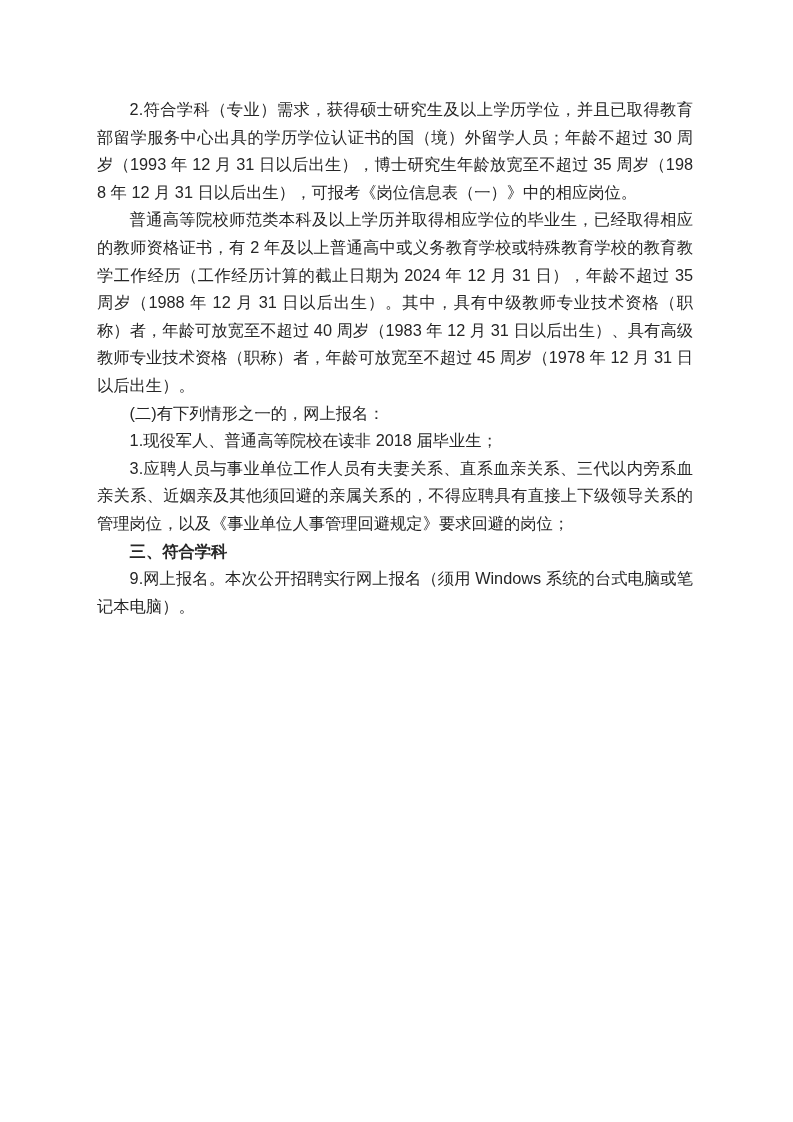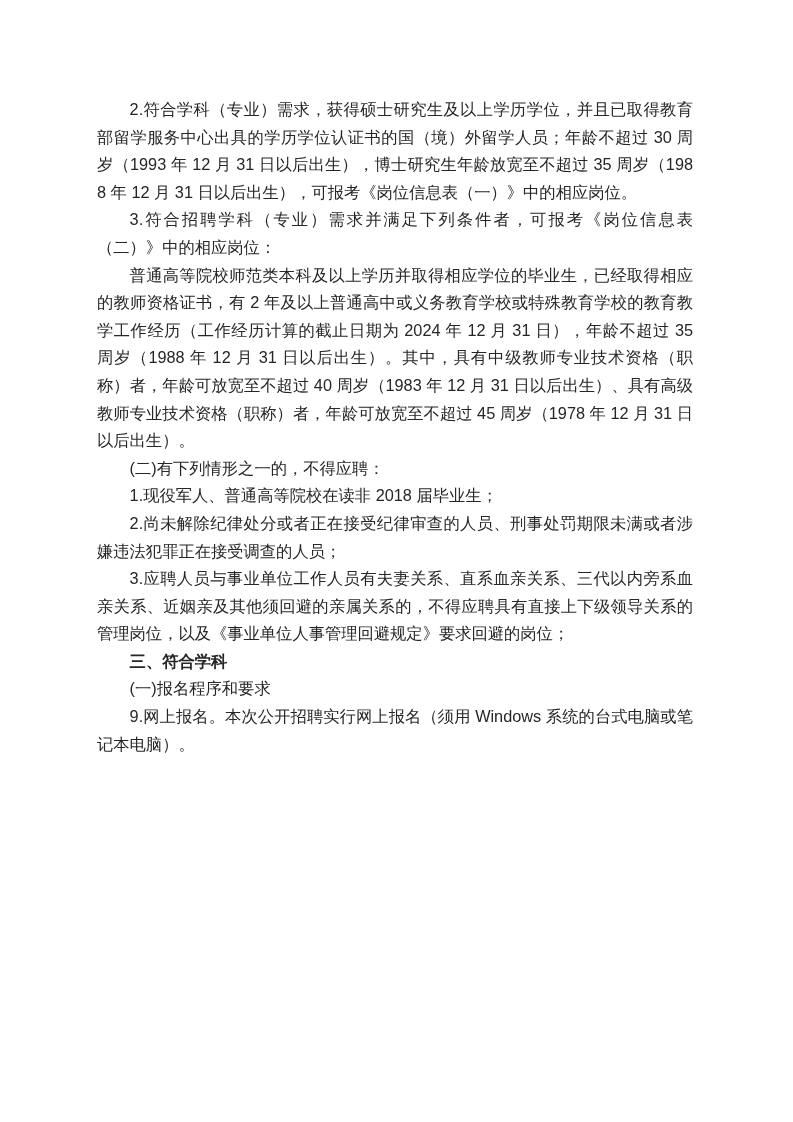--- a/index.html
+++ b/index.html
@@ -45,24 +45,21 @@
     font-size: 12.5px;
     line-height: 16px;
   }
 </style>
 </head>
 <body>
 
 <div class="page">
   <div class="content" id="paragraph-container">
       <p class="body">2.符合学科（专业）需求，获得硕士研究生及以上学历学位，并且已取得教育部留学服务中心出具的学历学位认证书的国（境）外留学人员；年龄不超过 30 周岁（1993 年 12 月 31 日以后出生），博士研究生年龄放宽至不超过 35 周岁（1988 年 12 月 31 日以后出生），可报考《岗位信息表（一）》中的相应岗位。</p>
-      <p class="body">3.符合招聘学科（专业）需求并满足下列条件者，可报考《岗位信息表（二）》中的相应岗位：</p>
       <p class="body">普通高等院校师范类本科及以上学历并取得相应学位的毕业生，已经取得相应的教师资格证书，有 2 年及以上普通高中或义务教育学校或特殊教育学校的教育教学工作经历（工作经历计算的截止日期为 2024 年 12 月 31 日），年龄不超过 35 周岁（1988 年 12 月 31 日以后出生）。其中，具有中级教师专业技术资格（职称）者，年龄可放宽至不超过 40 周岁（1983 年 12 月 31 日以后出生）、具有高级教师专业技术资格（职称）者，年龄可放宽至不超过 45 周岁（1978 年 12 月 31 日以后出生）。</p>
-      <p class="body">(二)有下列情形之一的，不得应聘：</p>
+      <p class="body">(二)有下列情形之一的，网上报名：</p>
       <p class="body">1.现役军人、普通高等院校在读非 2018 届毕业生；</p>
-      <p class="body">2.尚未解除纪律处分或者正在接受纪律审查的人员、刑事处罚期限未满或者涉嫌违法犯罪正在接受调查的人员；</p>
       <p class="body">3.应聘人员与事业单位工作人员有夫妻关系、直系血亲关系、三代以内旁系血亲关系、近姻亲及其他须回避的亲属关系的，不得应聘具有直接上下级领导关系的管理岗位，以及《事业单位人事管理回避规定》要求回避的岗位；</p>
       <p class="heading">三、符合学科</p>
-      <p class="body">(一)报名程序和要求</p>
       <p class="body">9.网上报名。本次公开招聘实行网上报名（须用 Windows 系统的台式电脑或笔记本电脑）。</p>
     </div>
   <div class="page-number">2</div>
 </div>
 
 </body></html>

